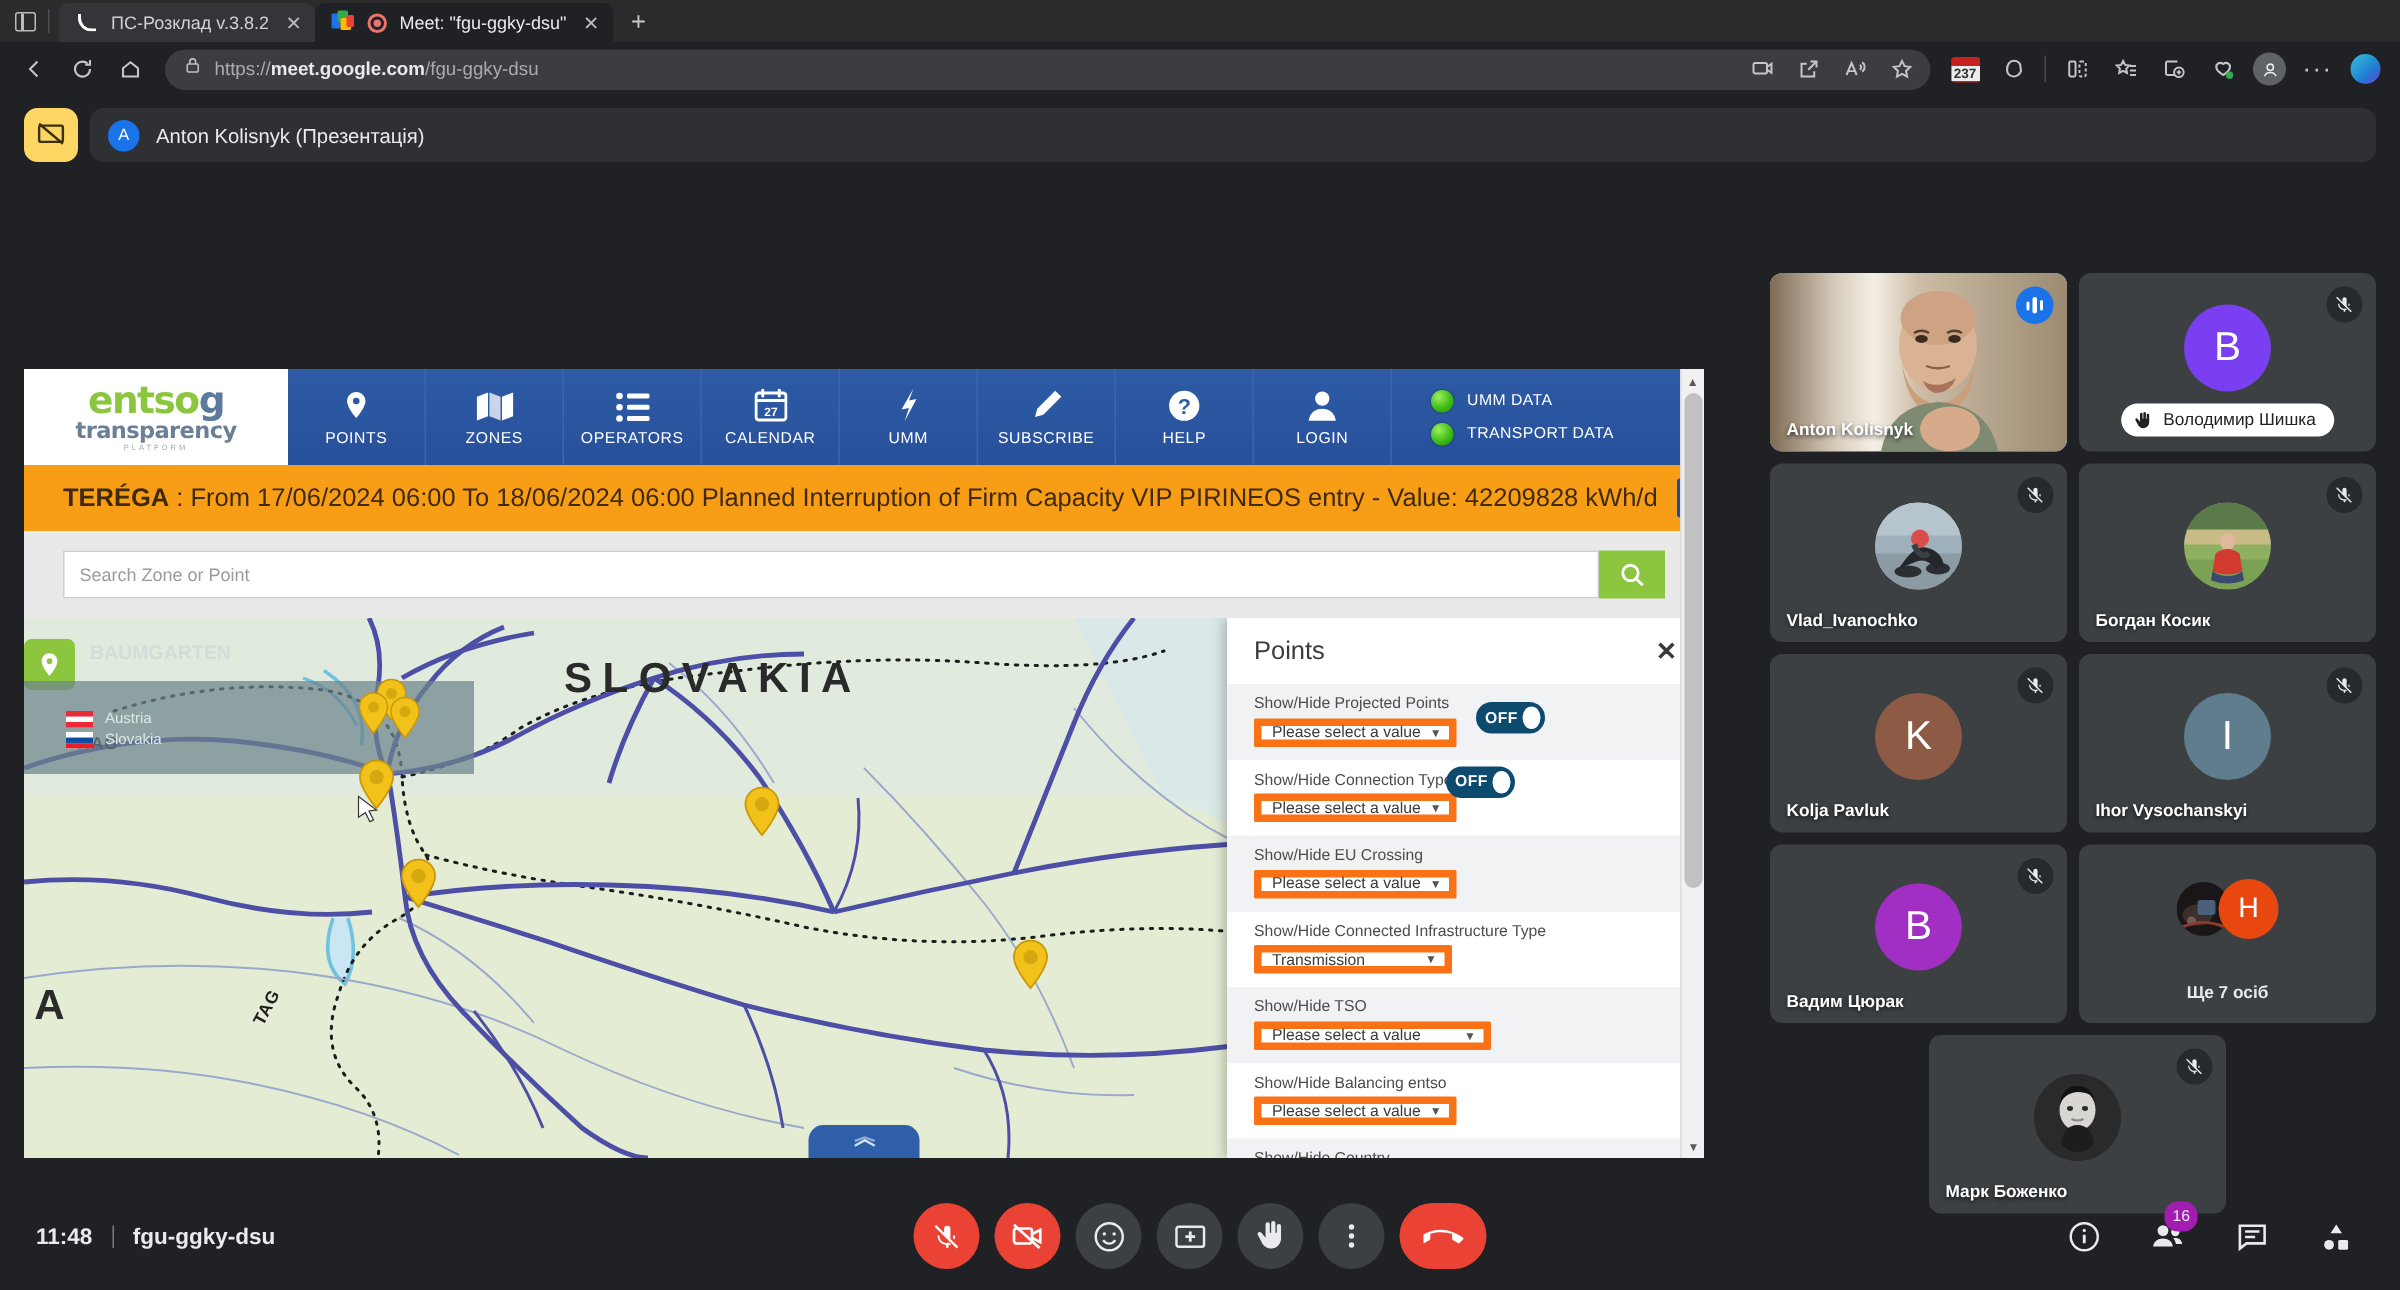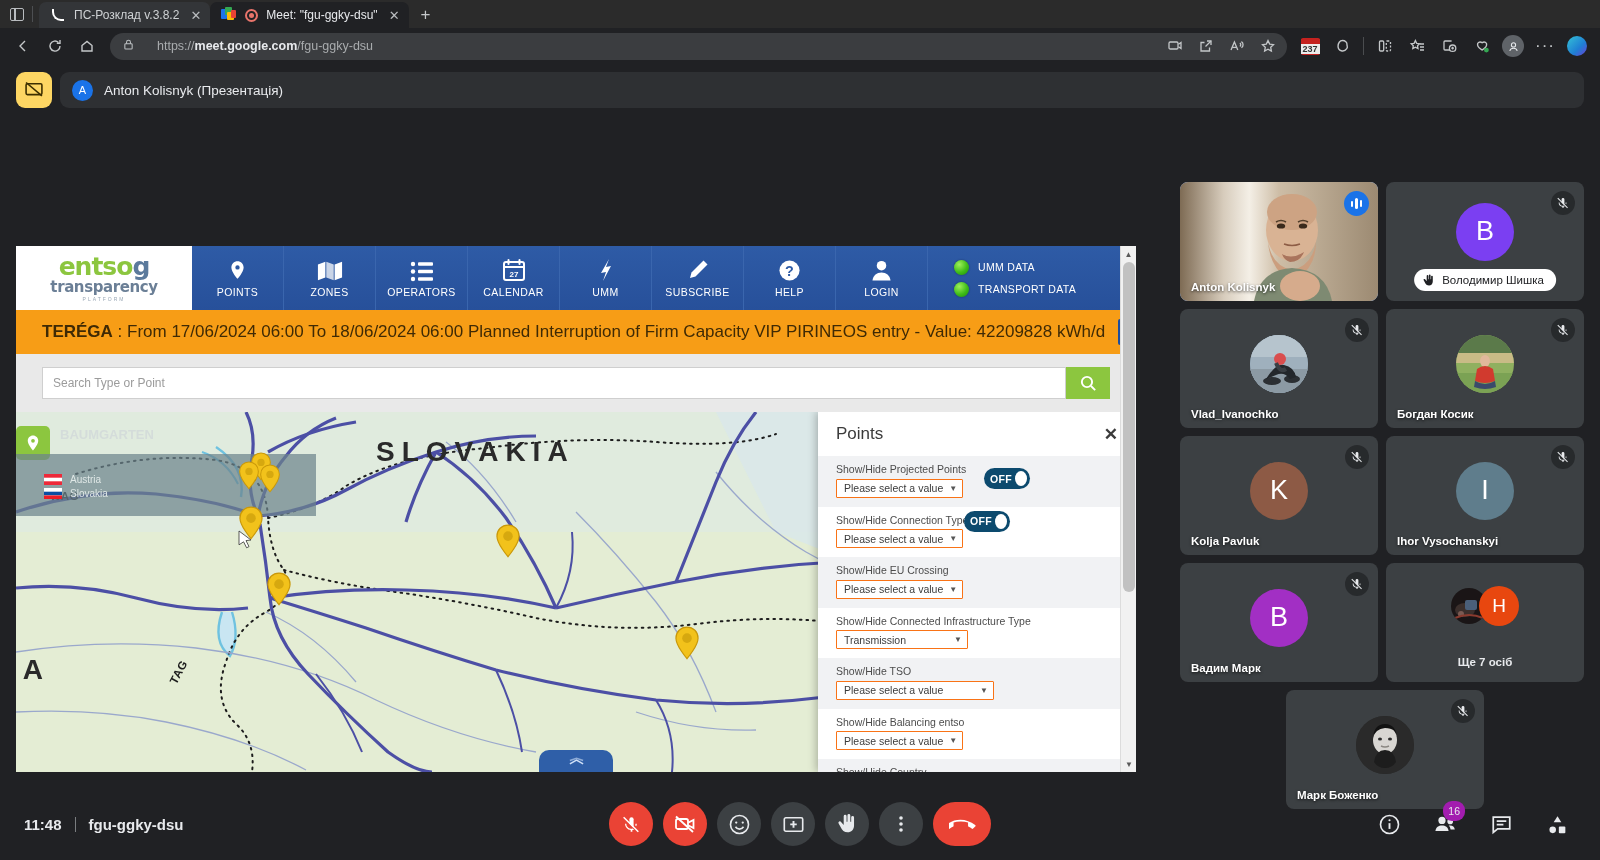--- a/index.html
+++ b/index.html
@@ -84,21 +84,21 @@
     width: 30px; height: 28px; display: flex; align-items: center; justify-content: center;
     color: #c4c7c9; border-radius: 5px; flex: none;
   }
   .tb-btn svg { display: block; }
   #urlbar {
     flex: 1; height: 27px; background: #3b3d40; border-radius: 14px;
     display: flex; align-items: center; padding: 0 4px 0 12px;
     margin: 0 6px; min-width: 0;
   }
   #url-text {
-    font-size: 12.5px; color: #a9acae; margin-left: 22px;
+    font-size: 12.5px; color: #a9acae; margin-left: 8px;
     white-space: nowrap; overflow: hidden;
   }
   #url-text b { color: #e8eaed; font-weight: 600; }
   .urlbar-right { margin-left: auto; display: flex; align-items: center; gap: 1px; }
   .badge-237 {
     background: #c5221f; color: #fff; font-size: 8px; font-weight: bold;
     border-radius: 2px; width: 19px; text-align: center; line-height: 9px;
     padding: 1px 0; position: relative;
   }
   .badge-237 .bnum { font-size: 9px; line-height: 10px; display:block; background:#ececec; color:#333; }
@@ -266,21 +266,21 @@
   #points-title { font-size: 17px; color: #3b3b3b; }
   #points-close { margin-left: auto; font-size: 17px; color: #3b3b3b; font-weight: bold; }
   #points-body { flex: 1; overflow: hidden; position: relative; }
   .pt-row {
     padding: 7px 18px 9px; position: relative; min-height: 46px;
   }
   .pt-row:nth-child(odd) { background: #f1f2f4; }
   .pt-row:nth-child(even) { background: #ffffff; }
   .pt-label { font-size: 10.5px; color: #4c4c4c; margin-bottom: 3px; }
   .pt-select {
-    display: inline-flex; align-items: center; border: 1px solid #f97316;
+    display: inline-flex; align-items: center; border: 5px solid #f97316;
     background: #fff; height: 19px; padding: 0 5px 0 7px; gap: 6px;
     font-size: 10.5px; color: #3b3b3b; border-radius: 1px;
   }
   .pt-select.wide { min-width: 158px; }
   .pt-select .cv { margin-left: auto; font-size: 8px; color: #555; }
   .pt-toggle {
     position: absolute; background: #0c4a6e; border-radius: 11px;
     width: 46px; height: 21px; display: flex; align-items: center;
     padding: 0 3px; gap: 3px;
   }
@@ -641,21 +641,21 @@
     </div>
 
     <div id="entsog-banner">
       <span id="banner-text"><b>TERÉGA</b><span> : From 17/06/2024 06:00 To 18/06/2024 06:00 Planned Interruption of Firm Capacity VIP PIRINEOS entry - Value: 42209828 kWh/d</span></span>
       <span id="banner-details">Details</span>
       <span id="banner-close">✕</span>
     </div>
 
     <div id="entsog-search">
       <div id="search-box">
-        <span id="search-input-text">Search Type or Point</span>
+        <span id="search-input-text">Search Zone or Point</span>
       </div>
       <div id="search-btn">
         <svg width="19" height="19" viewBox="0 0 20 20" fill="none" stroke="#fff" stroke-width="2">
             <circle cx="8.4" cy="8.4" r="5.4"></circle>
             <path d="M12.6 12.6L17 17"></path>
           </svg>
       </div>
     </div>
 
     <div id="entsog-map">
@@ -1022,21 +1022,21 @@
     <div class="tile-row">
       <div class="tile">
         <div class="tile-avatar" style="background:#a22fc4">B</div>
         <div class="tile-mute">
           <svg width="14" height="14" viewBox="0 0 20 20" fill="#e8eaed">
               <path d="M12 5a2 2 0 1 0-4 0v4.2l4 4z"></path>
               <path d="M15 9.2h-1.2a3.8 3.8 0 0 1-.3 1.5l1 1A5 5 0 0 0 15 9.2zM5 9.2H3.8a6.2 6.2 0 0 0 5.4 6.1V17h1.6v-1.7a6 6 0 0 0 1.6-.4l-1.2-1.2a4.6 4.6 0 0 1-6.2-4.5z"></path>
               <path d="M3 2.6L17 16.4l-1 1L2 3.6z"></path>
             </svg>
         </div>
-        <div class="tile-name">Вадим Марк</div>
+        <div class="tile-name">Вадим Цюрак</div>
       </div>
 
       <div class="tile">
         <div style="position:absolute;left:50%;top:36%;transform:translate(-50%,-50%);display:flex;align-items:center">
           <span style="width:36px;height:36px;border-radius:50%;overflow:hidden;display:block">
             <svg width="36" height="36" viewBox="0 0 36 36">
                 <rect width="36" height="36" fill="#1a1516"></rect>
                 <ellipse cx="14" cy="22" rx="10" ry="7" fill="#3b2f2c"></ellipse>
                 <rect x="14" y="12" width="12" height="10" rx="2" fill="#4a5f7a"></rect>
                 <circle cx="10" cy="26" r="3" fill="#7a5a52"></circle>

